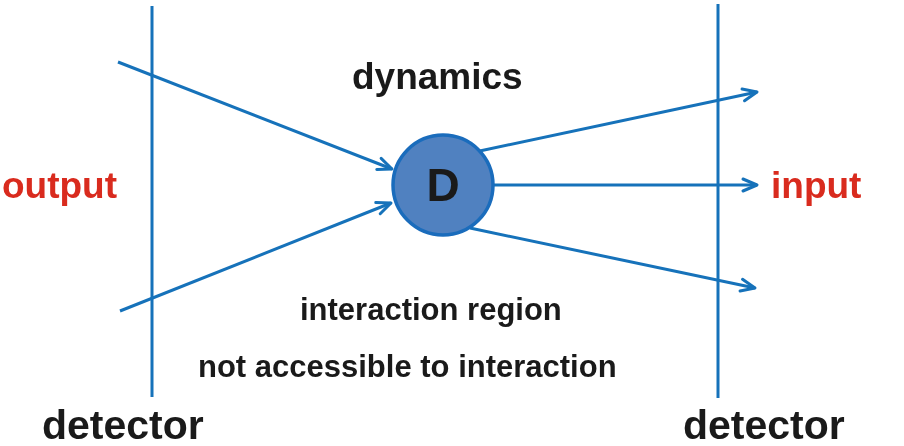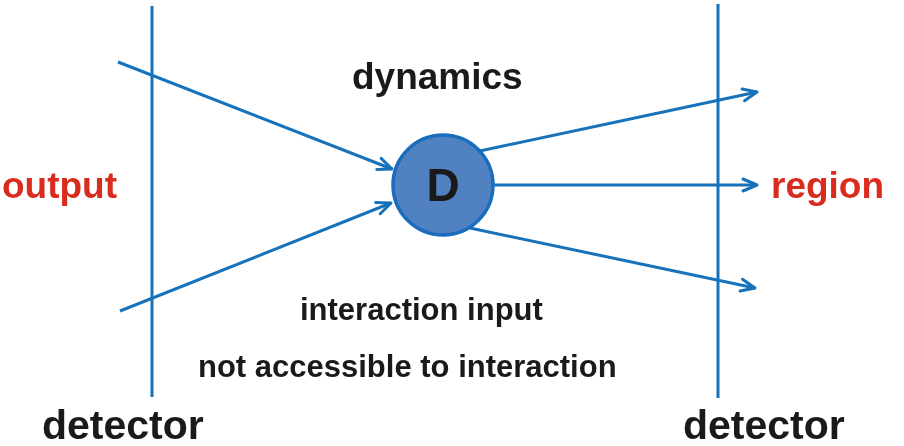--- a/index.html
+++ b/index.html
@@ -65,23 +65,23 @@
 
     <circle class="node-circle" cx="443" cy="185" r="50"></circle>
   </svg>
 
   <div class="lbl lbl-title" style="left:352px;top:58px;">dynamics</div>
 
   <div class="node-label">D</div>
 
   <div class="lbl lbl-red" style="left:2px;top:167px;">output</div>
 
-  <div class="lbl lbl-red" style="left:771px;top:167px;">region</div>
+  <div class="lbl lbl-red" style="left:771px;top:167px;">input</div>
 
-  <div class="lbl lbl-note" style="left:300px;top:294px;">interaction input</div>
+  <div class="lbl lbl-note" style="left:300px;top:294px;">interaction region</div>
 
   <div class="lbl lbl-note" style="left:198px;top:351px;">not accessible to interaction</div>
 
   <div class="lbl lbl-detector" style="left:42px;top:405px;">detector</div>
 
   <div class="lbl lbl-detector" style="left:683px;top:405px;">detector</div>
 
 </div>
 
 </body></html>

